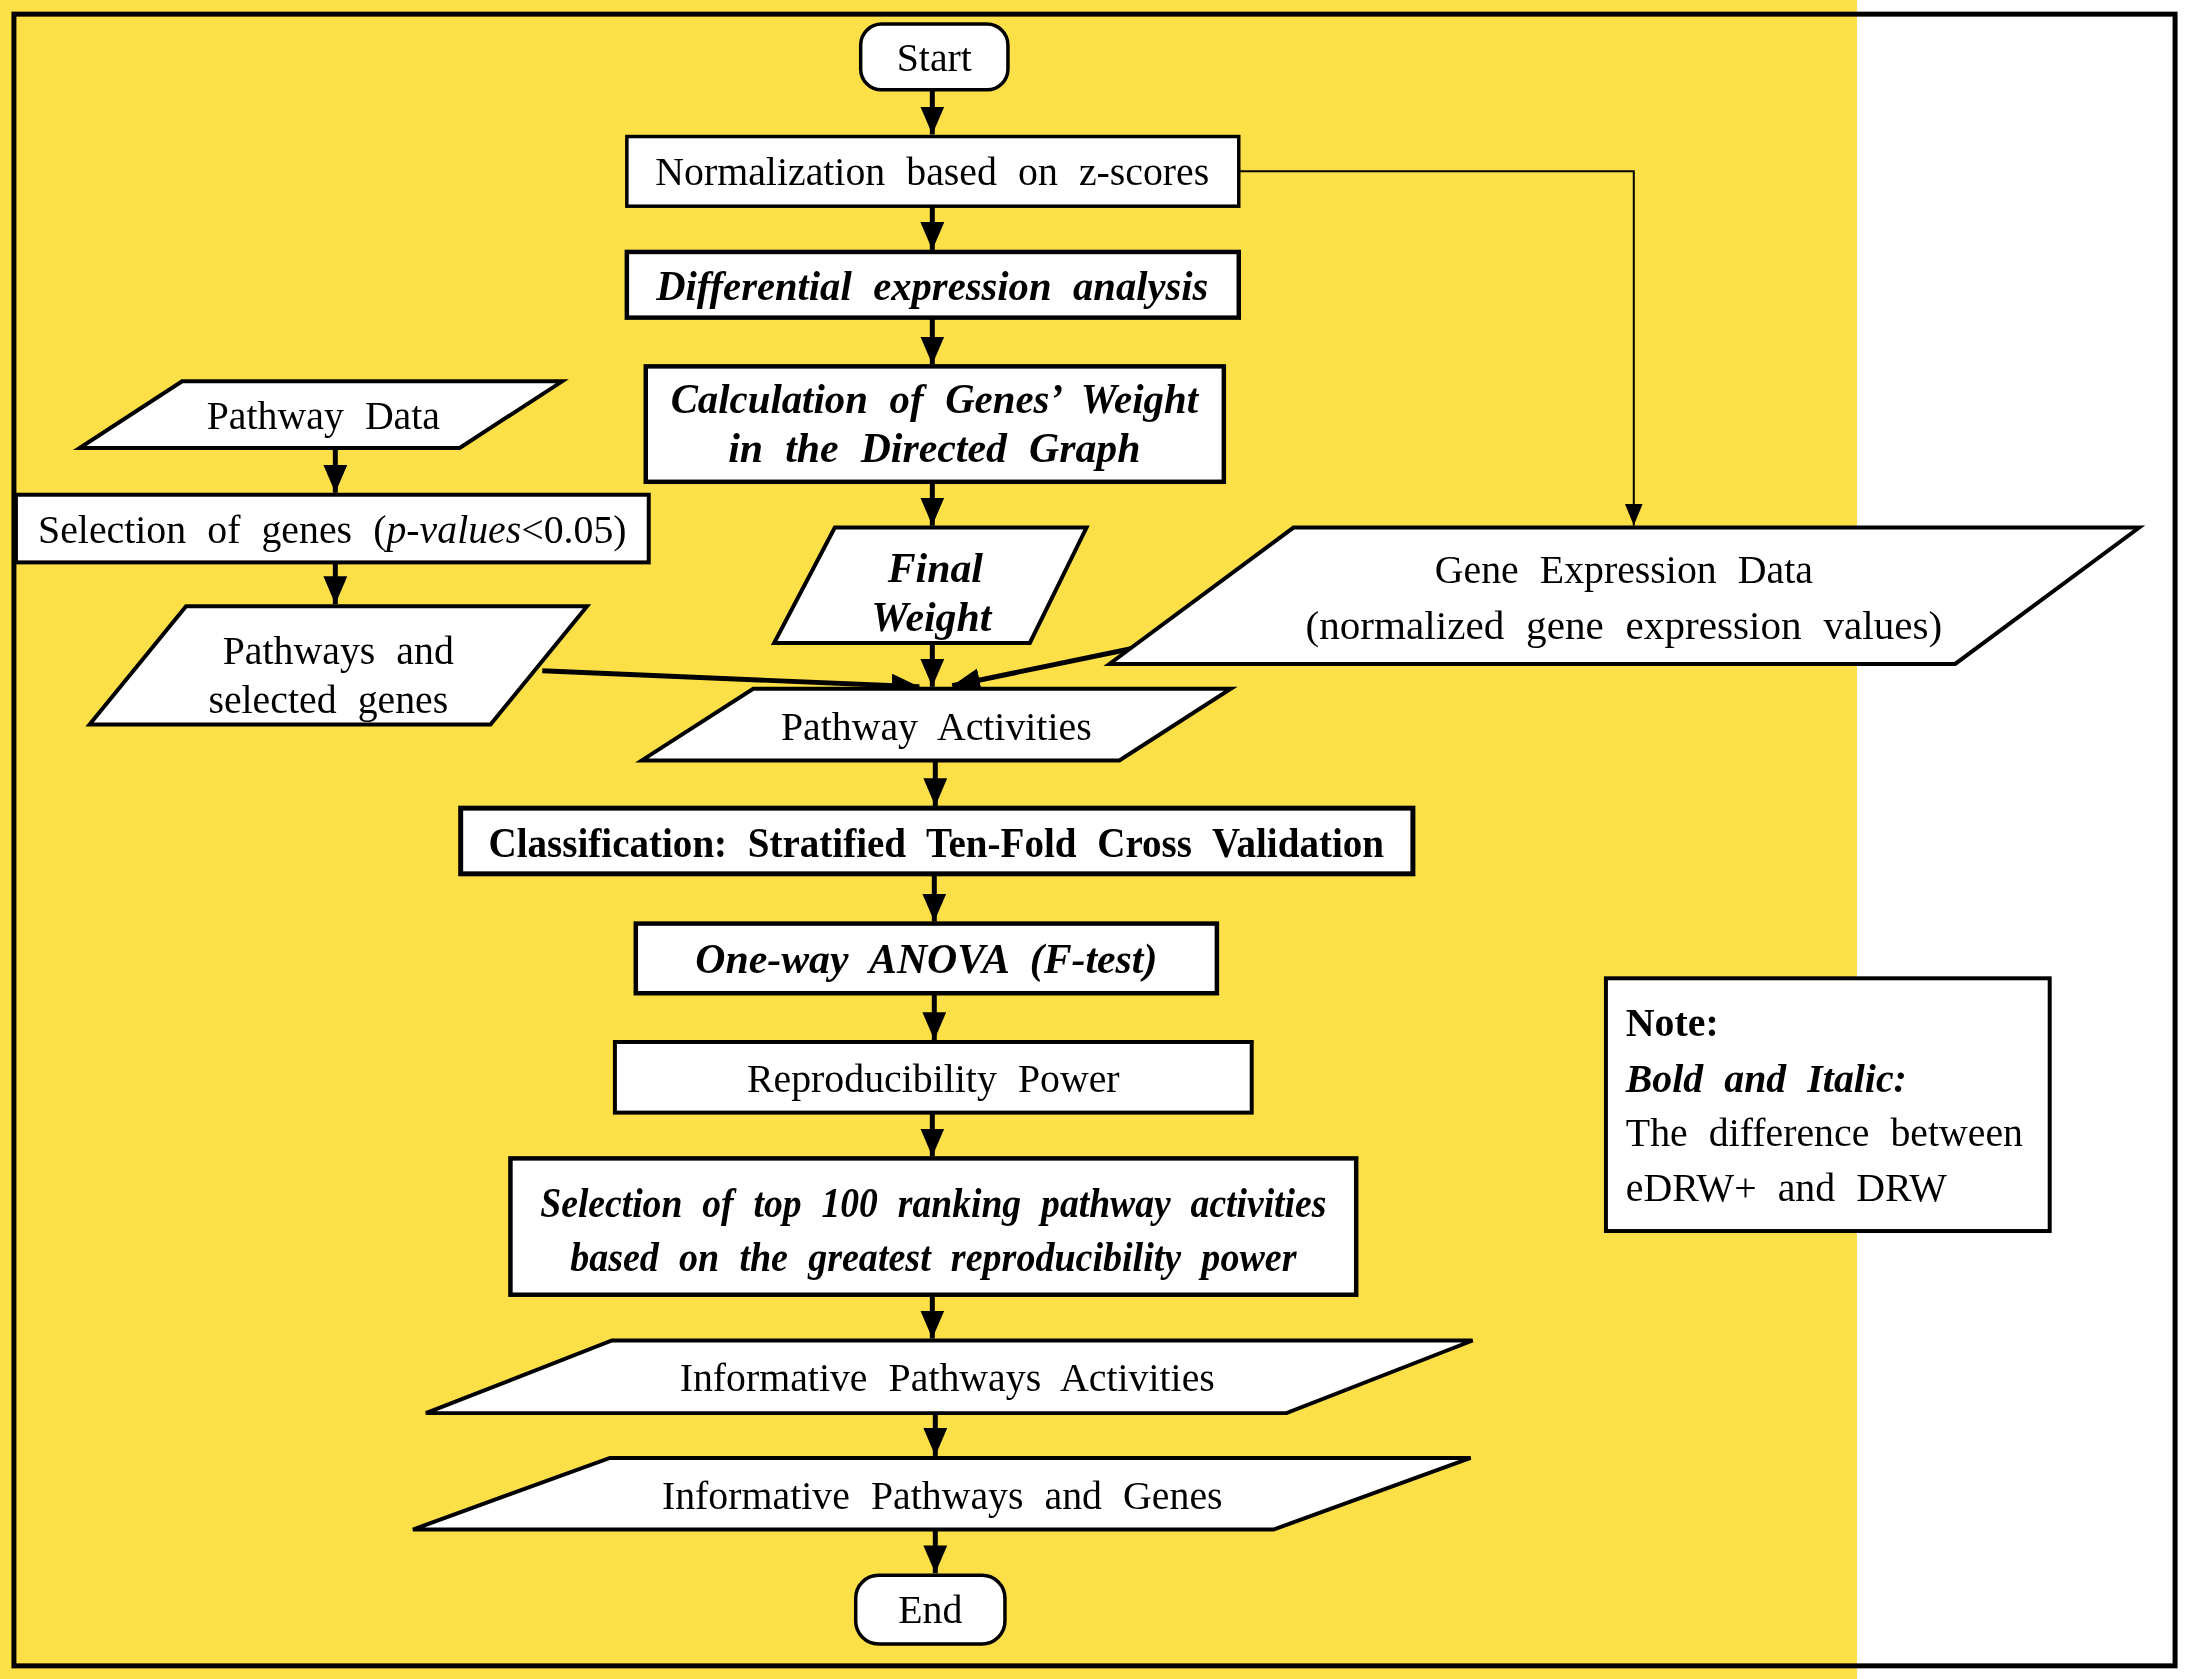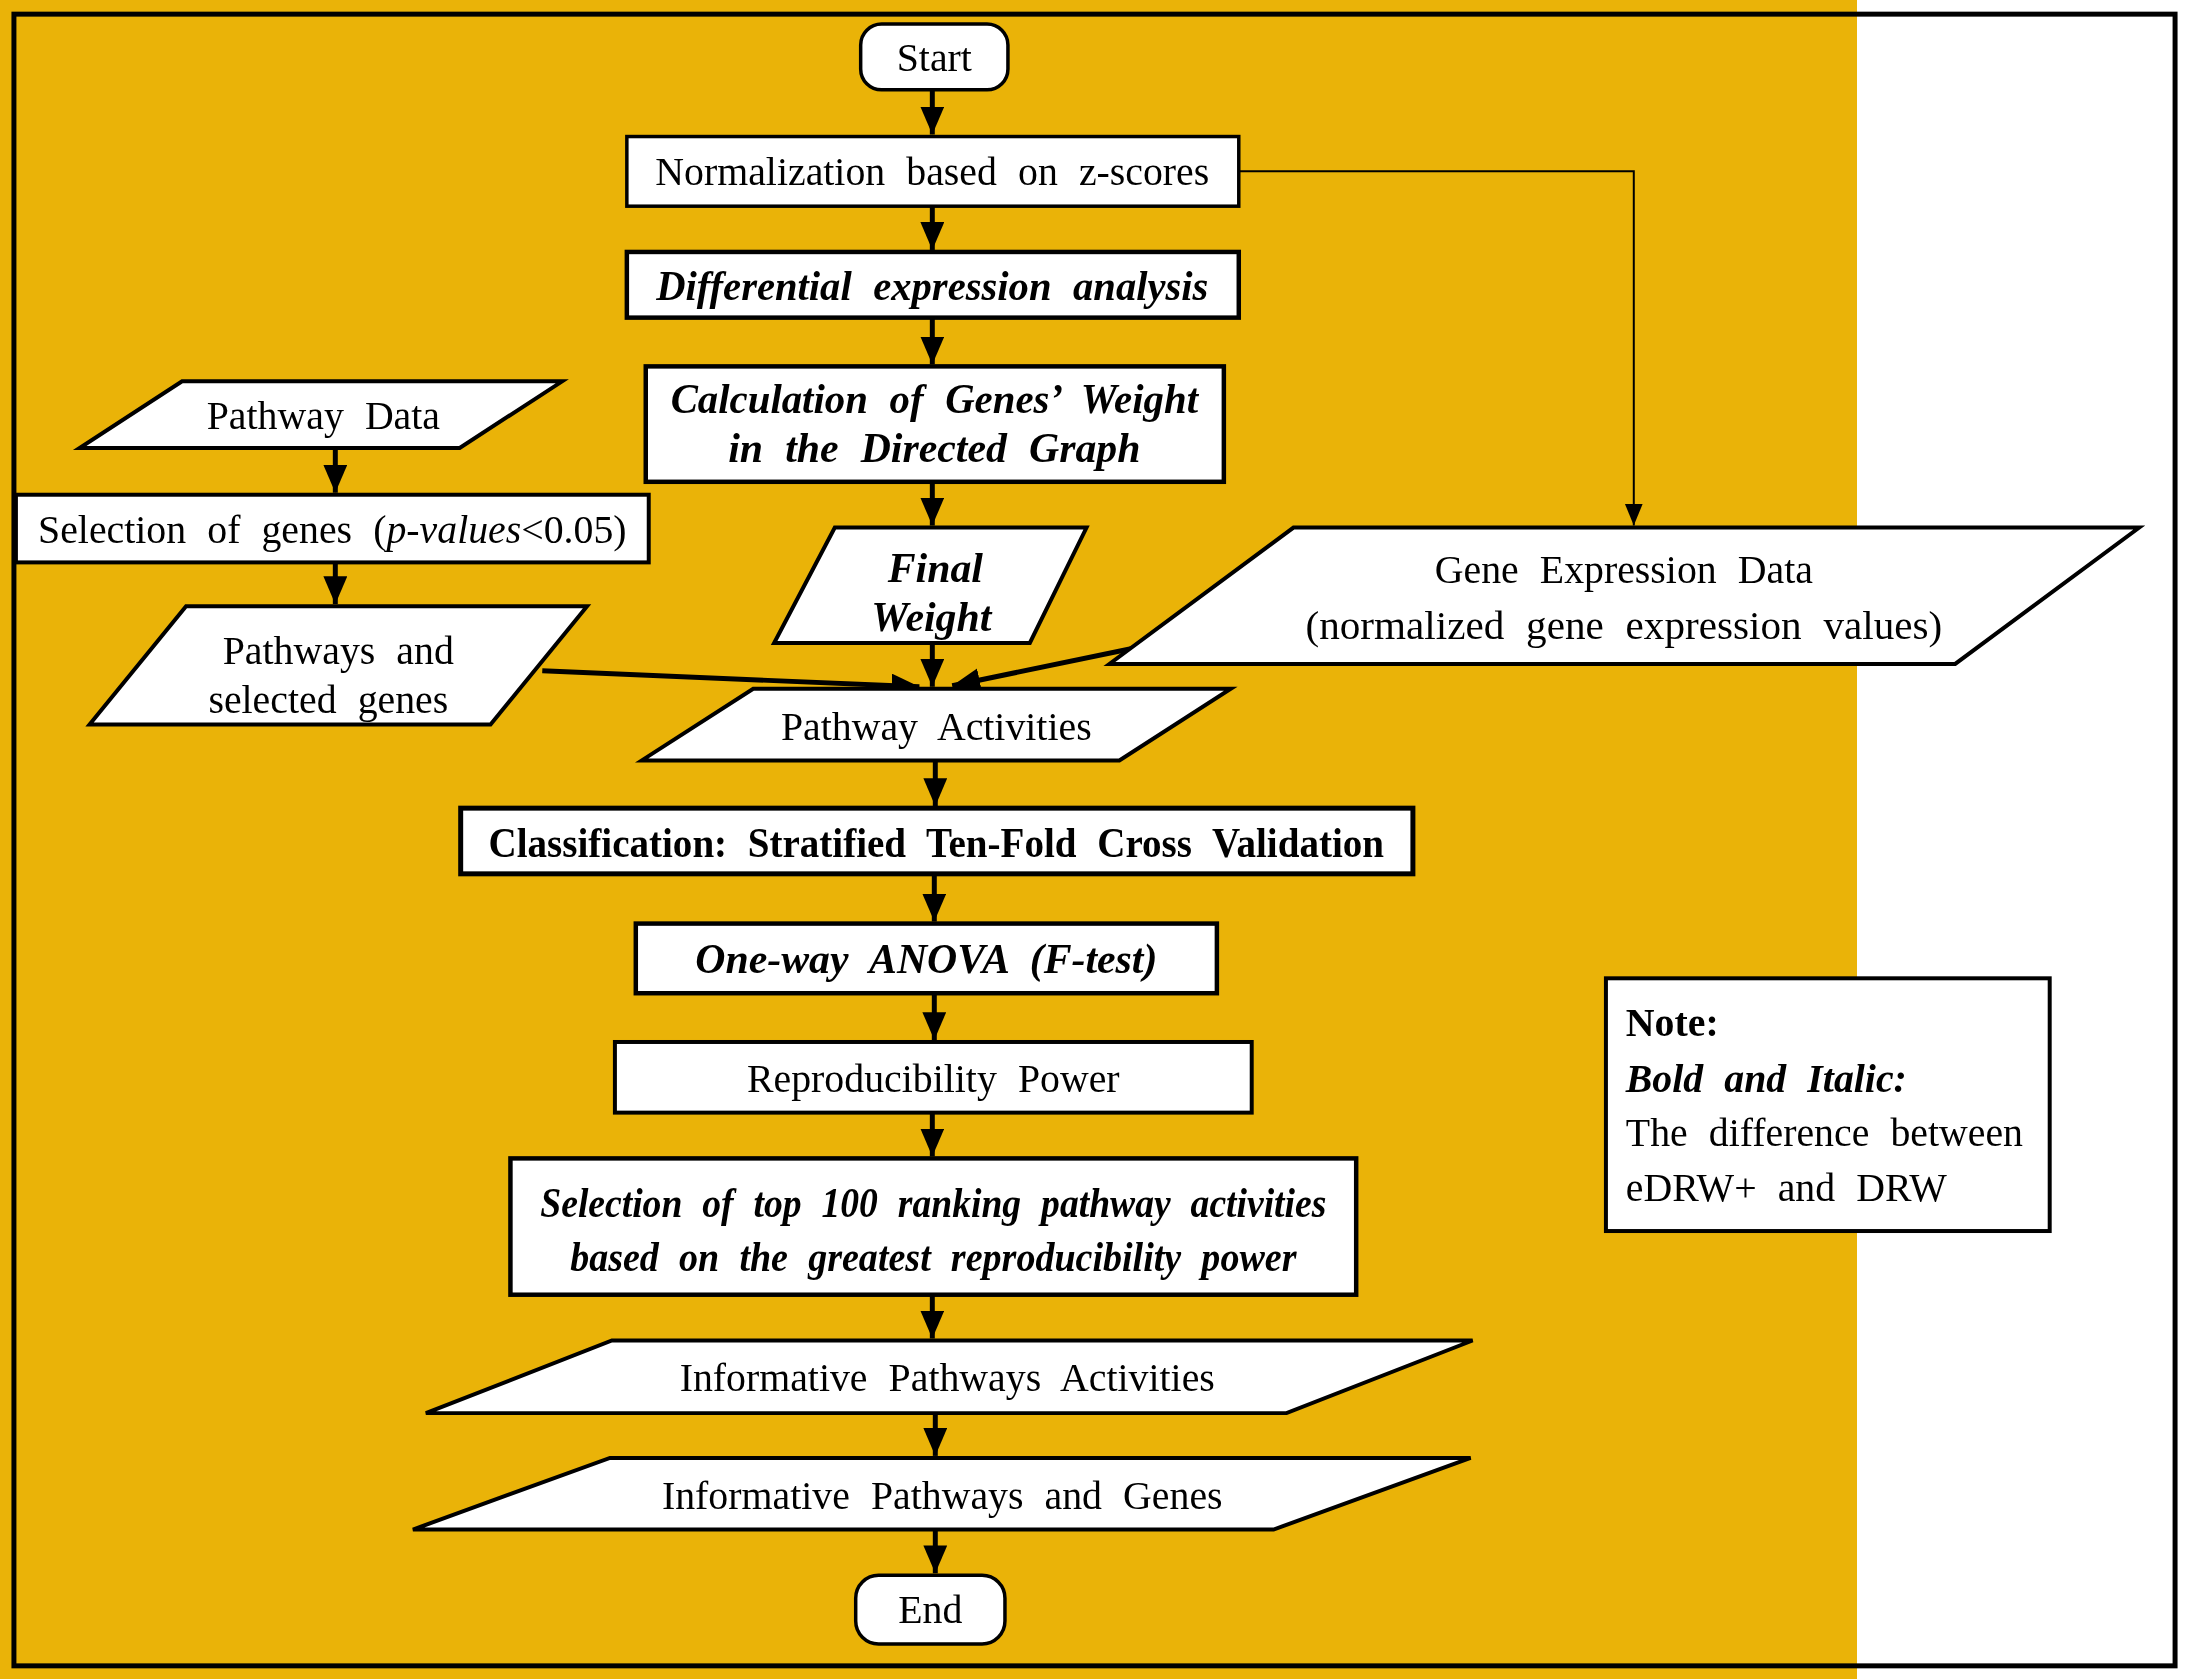--- a/index.html
+++ b/index.html
@@ -1,20 +1,20 @@
 <!DOCTYPE html>
 <html><head>
 <meta charset="utf-8">
 <style>
   html, body { margin: 0; padding: 0; background: #ffffff; }
   .page {
     position: relative;
     width: 1857px;
     height: 1680px;
-    background: #eab308;
+    background: #fde047;
     font-family: "Liberation Serif", serif;
   }
   svg text {
     font-family: "Liberation Serif", serif;
     fill: #000000;
     word-spacing: 0.28em;
   }
   .t40  { font-size: 40px; }
   .t42  { font-size: 42px; }
   .bold { font-weight: bold; }

